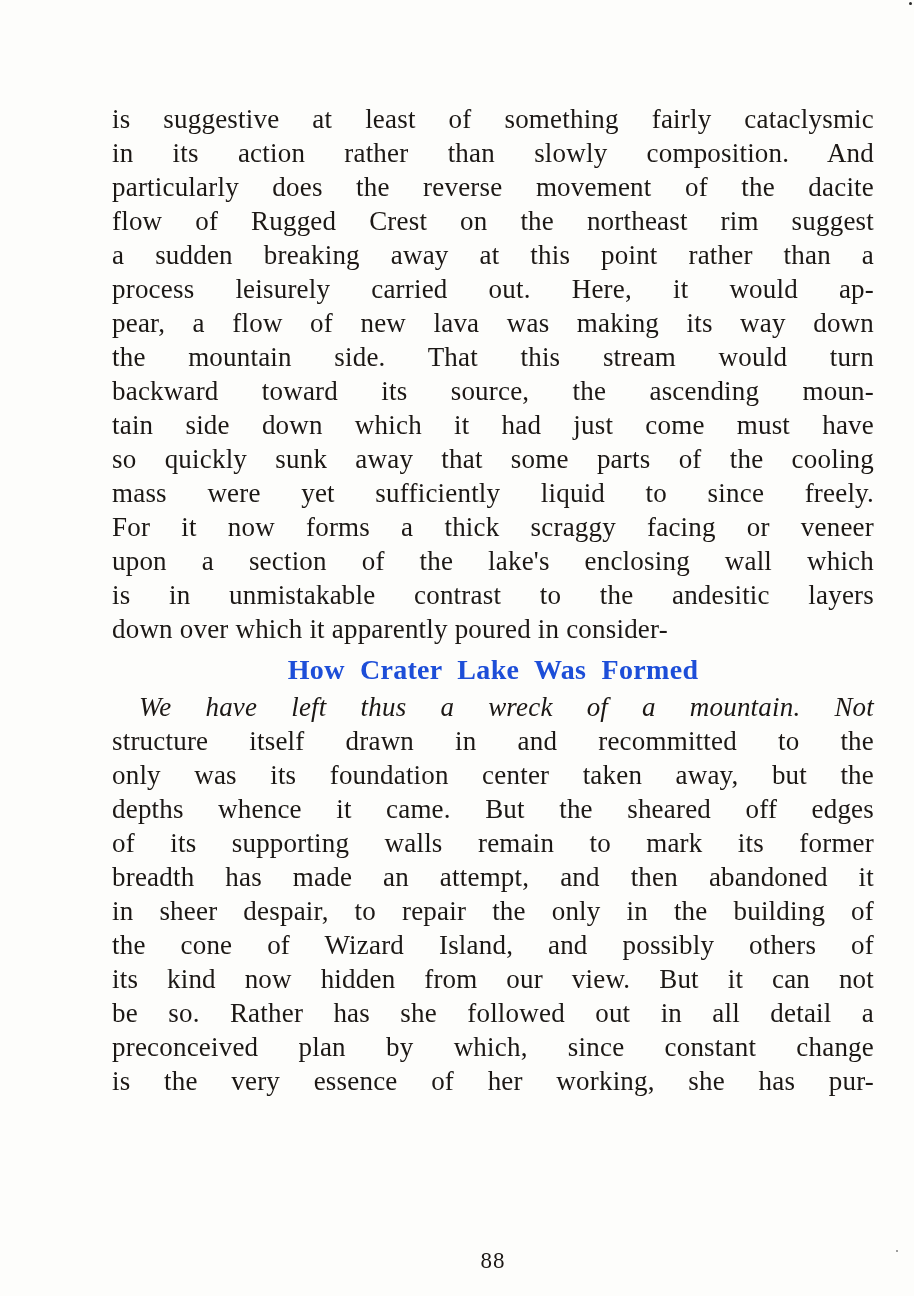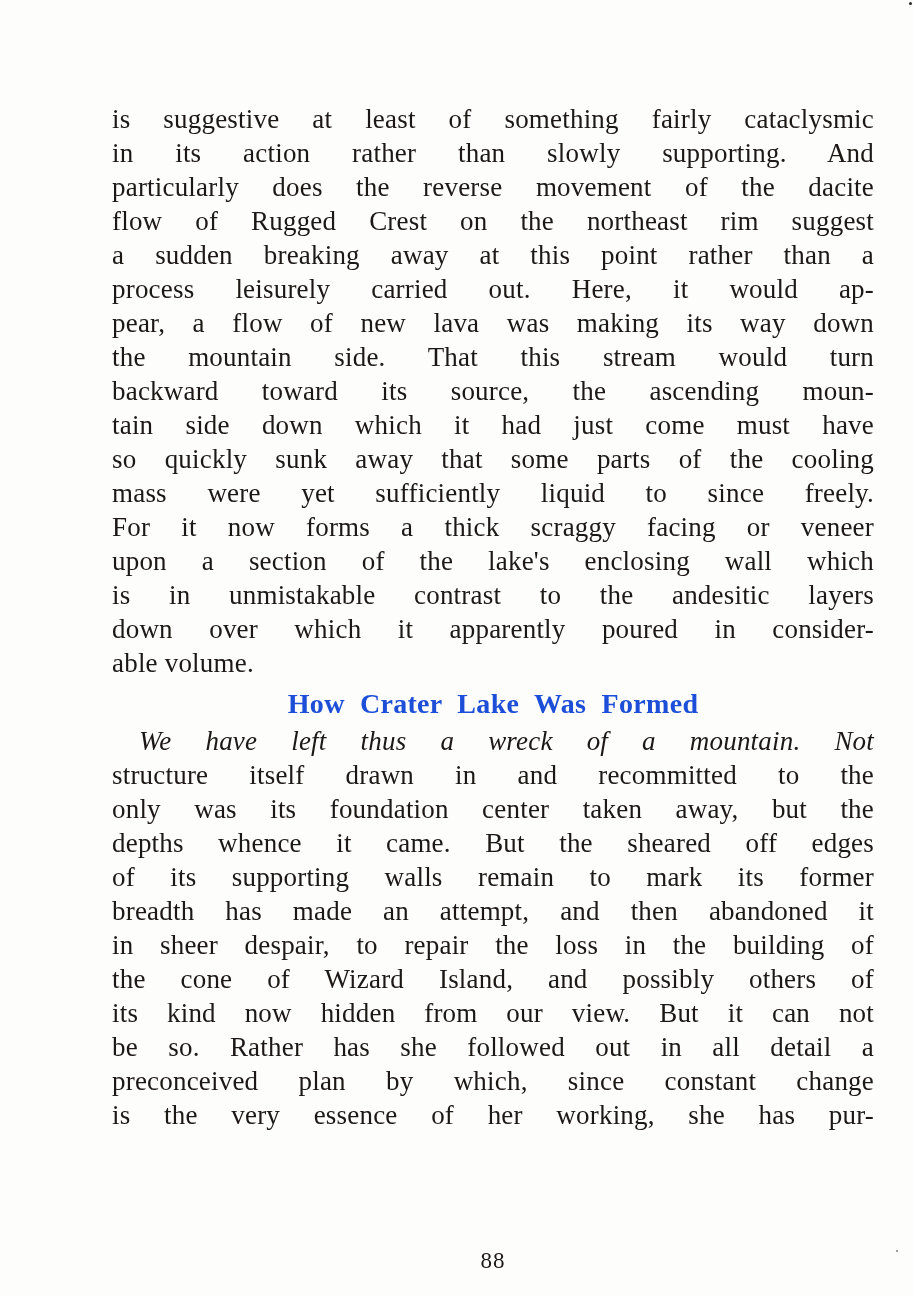--- a/index.html
+++ b/index.html
@@ -76,48 +76,47 @@
 </style>
 </head>
 <body>
 
 <div class="page">
 
   <div class="text-block">
 
     <div class="para para-1">
         <div class="line">is suggestive at least of something fairly cataclysmic</div>
-        <div class="line">in its action rather than slowly supporting.  And</div>
+        <div class="line">in its action rather than slowly composition.  And</div>
         <div class="line">particularly does the reverse movement of the dacite</div>
         <div class="line">flow of Rugged Crest on the northeast rim suggest</div>
         <div class="line">a sudden breaking away at this point rather than a</div>
         <div class="line">process leisurely carried out.  Here, it would ap-</div>
         <div class="line">pear, a flow of new lava was making its way down</div>
         <div class="line">the mountain side.  That this stream would turn</div>
         <div class="line">backward toward its source, the ascending moun-</div>
         <div class="line">tain side down which it had just come must have</div>
         <div class="line">so quickly sunk away that some parts of the cooling</div>
         <div class="line">mass were yet sufficiently liquid to since freely.</div>
         <div class="line">For it now forms a thick scraggy facing or veneer</div>
         <div class="line">upon a section of the lake's enclosing wall which</div>
         <div class="line">is in unmistakable contrast to the andesitic layers</div>
         <div class="line">down over which it apparently poured in consider-</div>
-        <div class="line">able volume.</div>
       </div>
 
     <h2 class="heading">How Crater Lake Was Formed</h2>
 
     <div class="para para-2">
         <div class="line">We have left thus a wreck of a mountain.  Not</div>
         <div class="line">structure itself drawn in and recommitted to the</div>
         <div class="line">only was its foundation center taken away, but the</div>
         <div class="line">depths whence it came.  But the sheared off edges</div>
         <div class="line">of its supporting walls remain to mark its former</div>
         <div class="line">breadth has made an attempt, and then abandoned it</div>
-        <div class="line">in sheer despair, to repair the loss in the building of</div>
+        <div class="line">in sheer despair, to repair the only in the building of</div>
         <div class="line">the cone of Wizard Island, and possibly others of</div>
         <div class="line">its kind now hidden from our view.  But it can not</div>
         <div class="line">be so.  Rather has she followed out in all detail a</div>
         <div class="line">preconceived plan by which, since constant change</div>
         <div class="line">is the very essence of her working, she has pur-</div>
       </div>
 
   </div>
 
   <div class="page-number">88</div>

